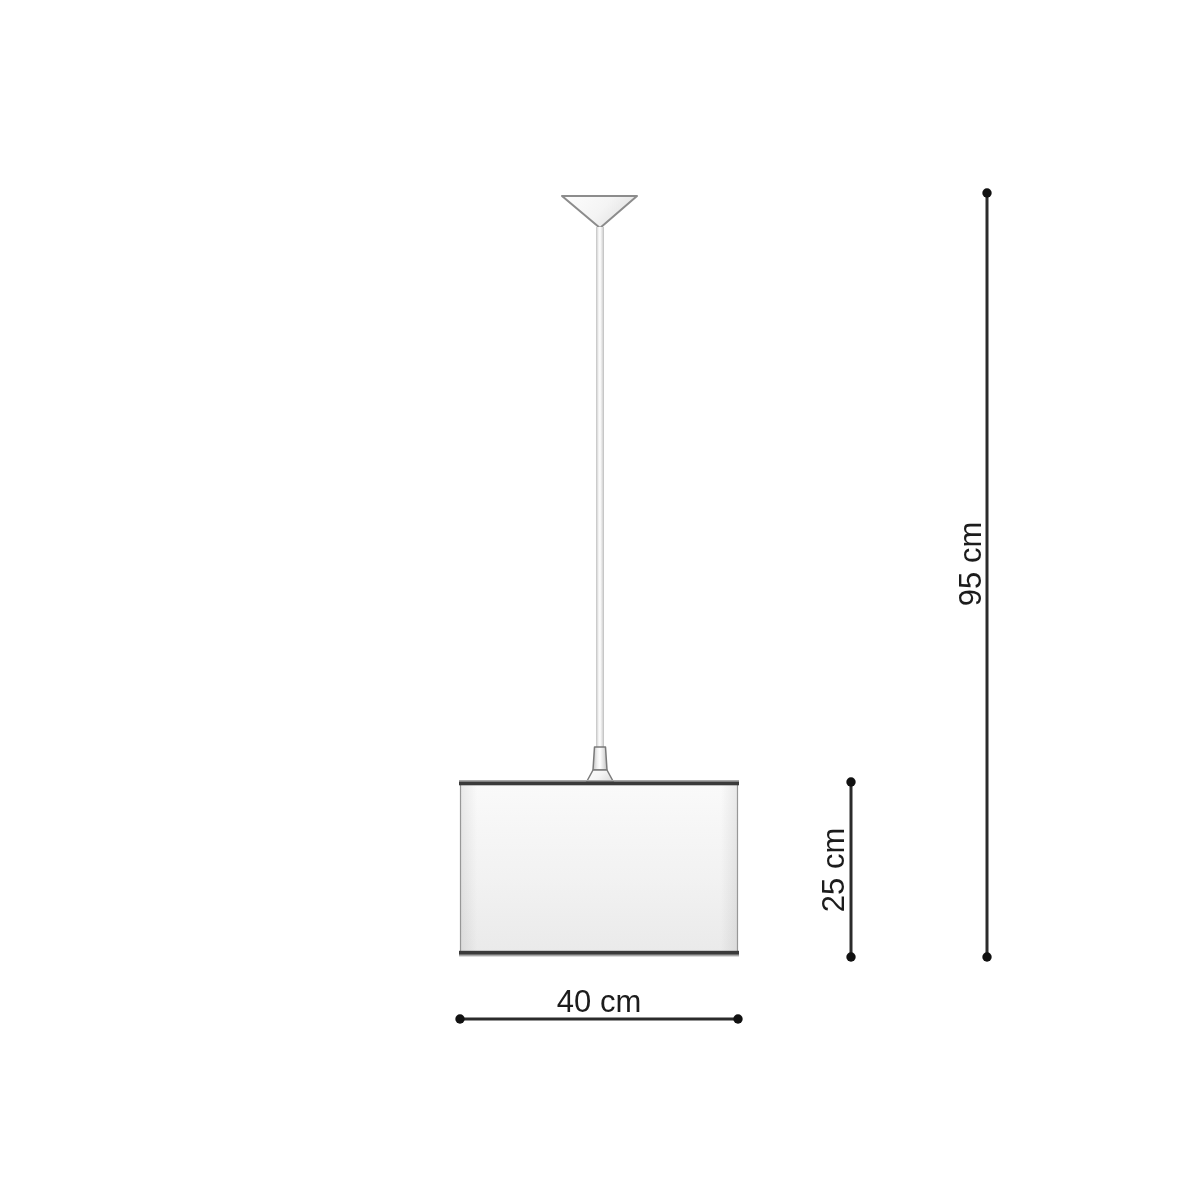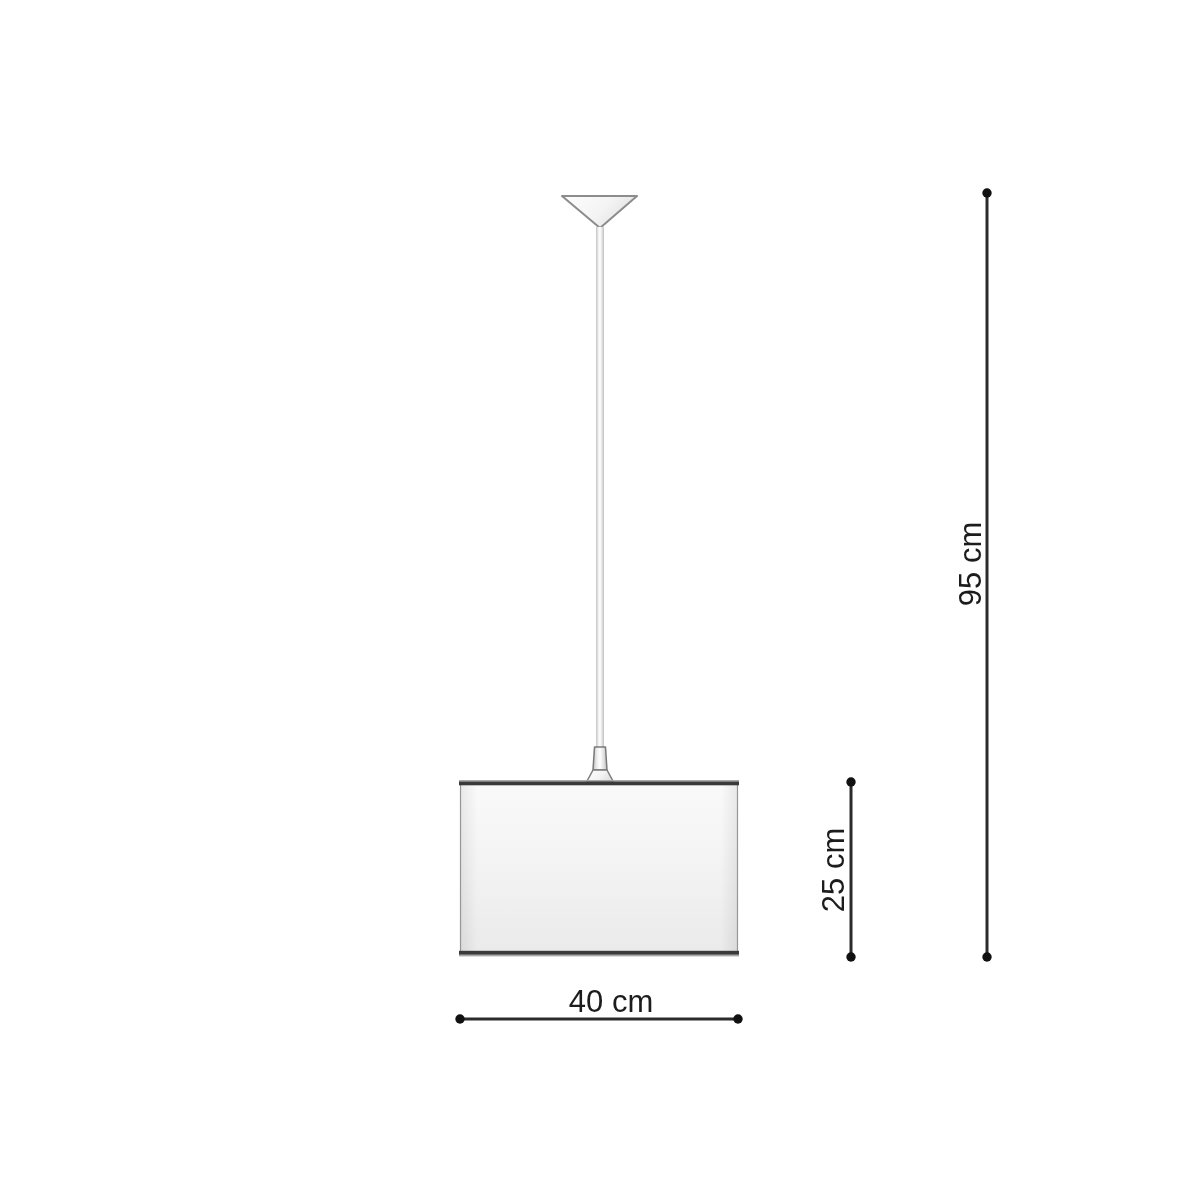--- a/index.html
+++ b/index.html
@@ -22,21 +22,21 @@
   }
   .dim-label {
     position: absolute;
     color: #1c1c1c;
     font-size: 31px;
     line-height: 1;
     white-space: nowrap;
     user-select: none;
   }
   .dim-label.horizontal {
-    left: 472px;
+    left: 460px;
     top: 986px;
     width: 278px;
     text-align: center;
   }
   .dim-label.vertical {
     transform: translate(-50%, -50%) rotate(-90deg);
   }
   .dim-label.v95 {
     left: 970px;
     top: 564px;

